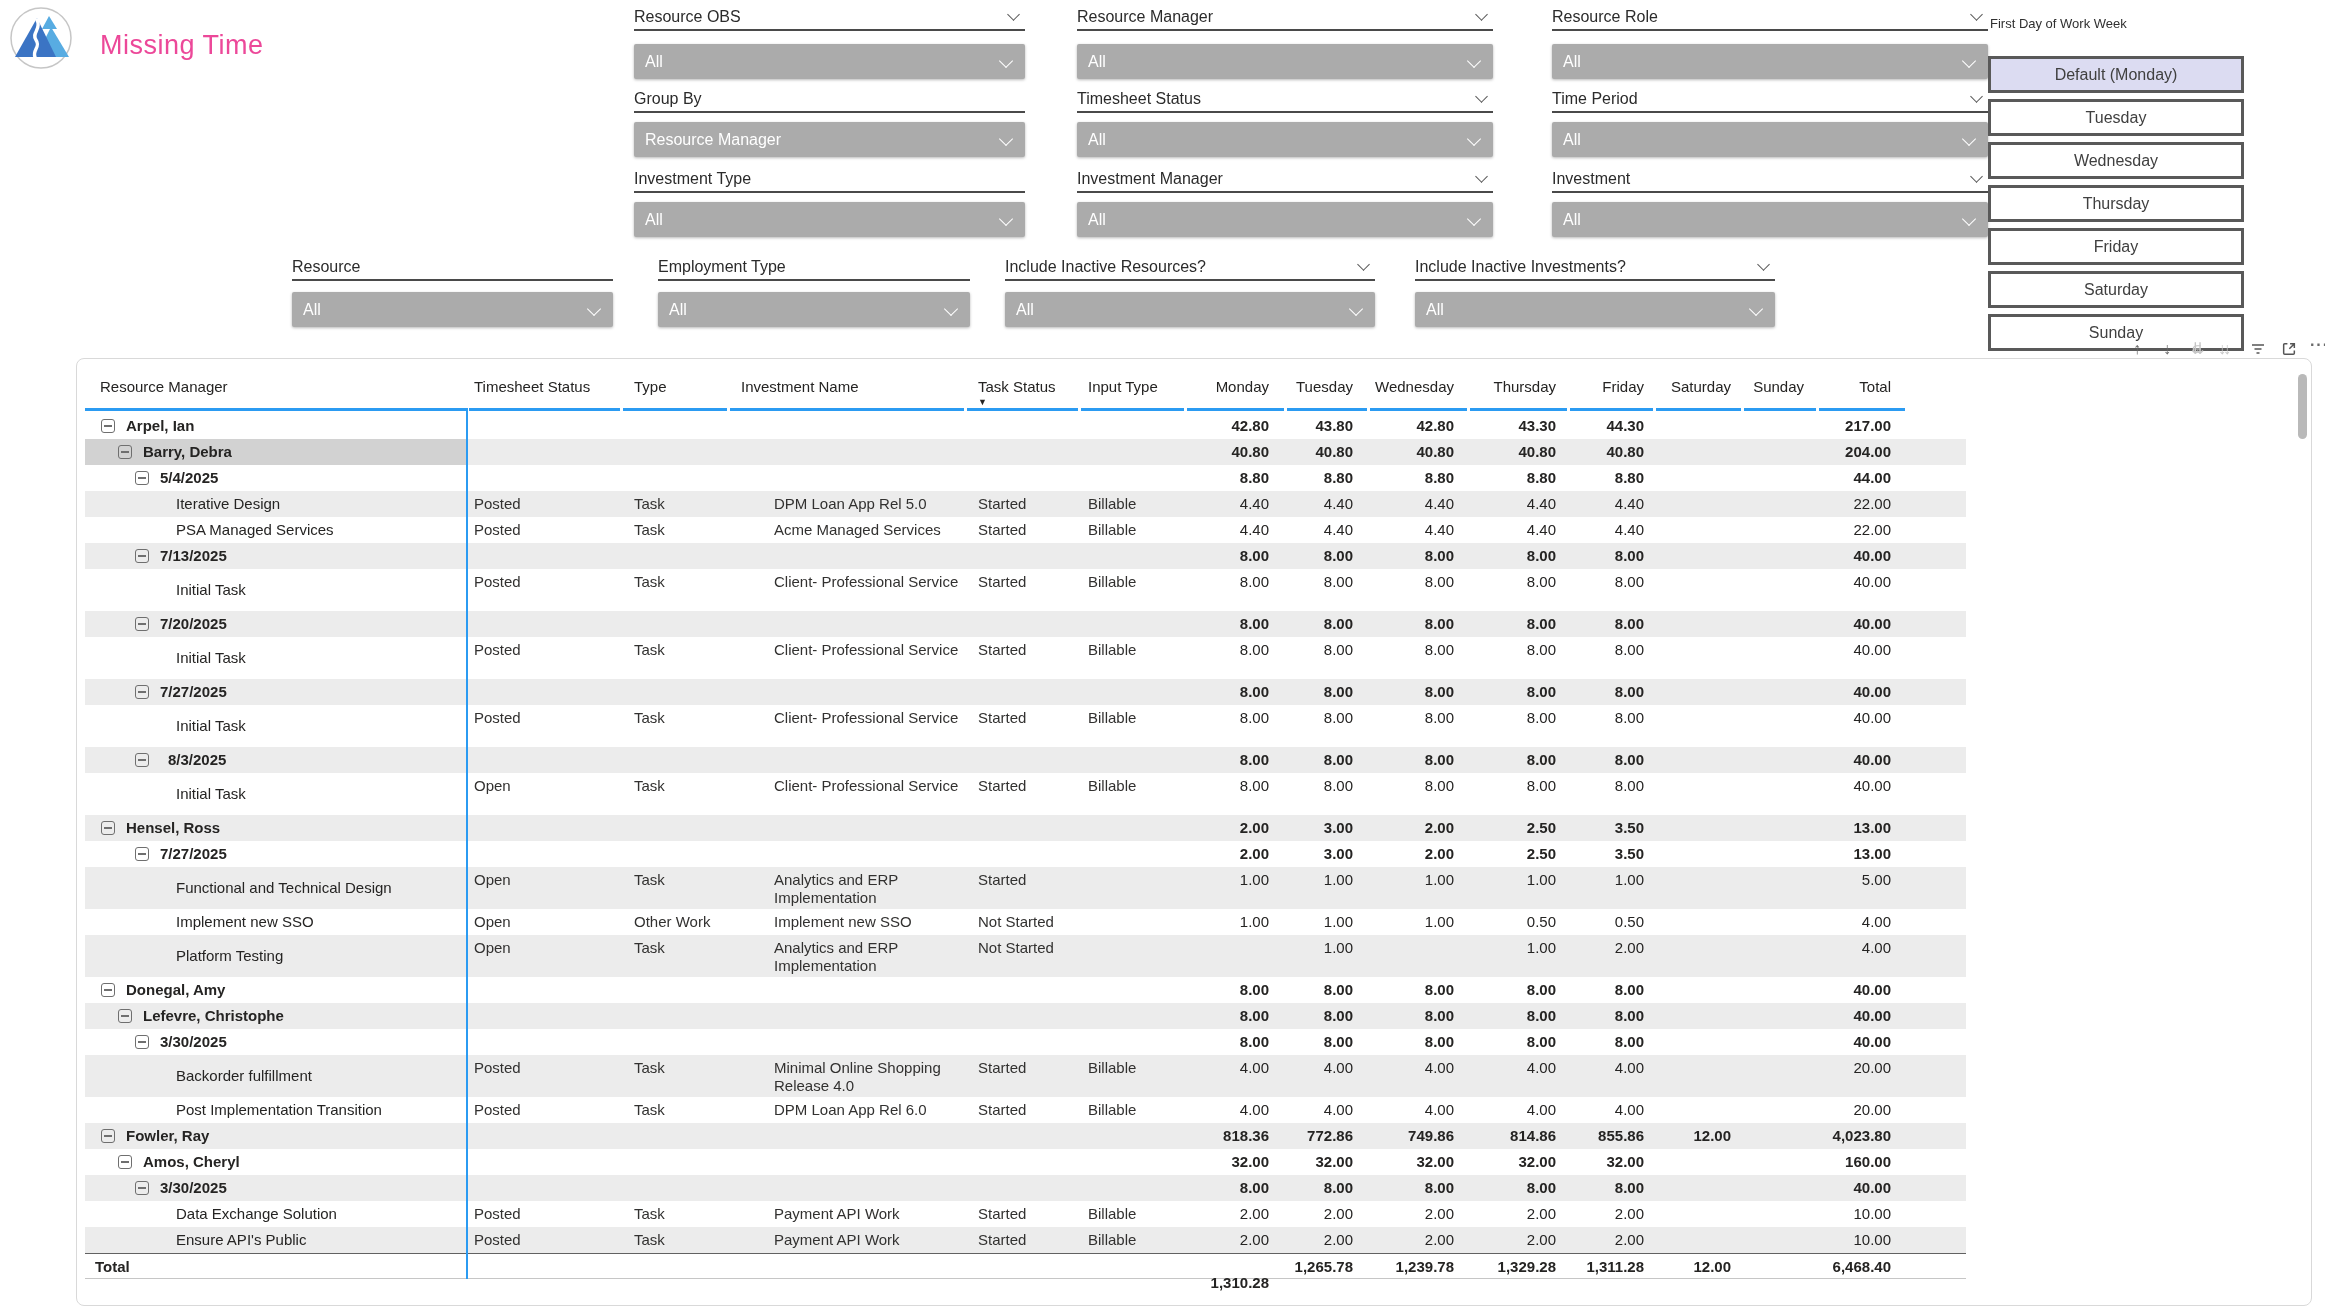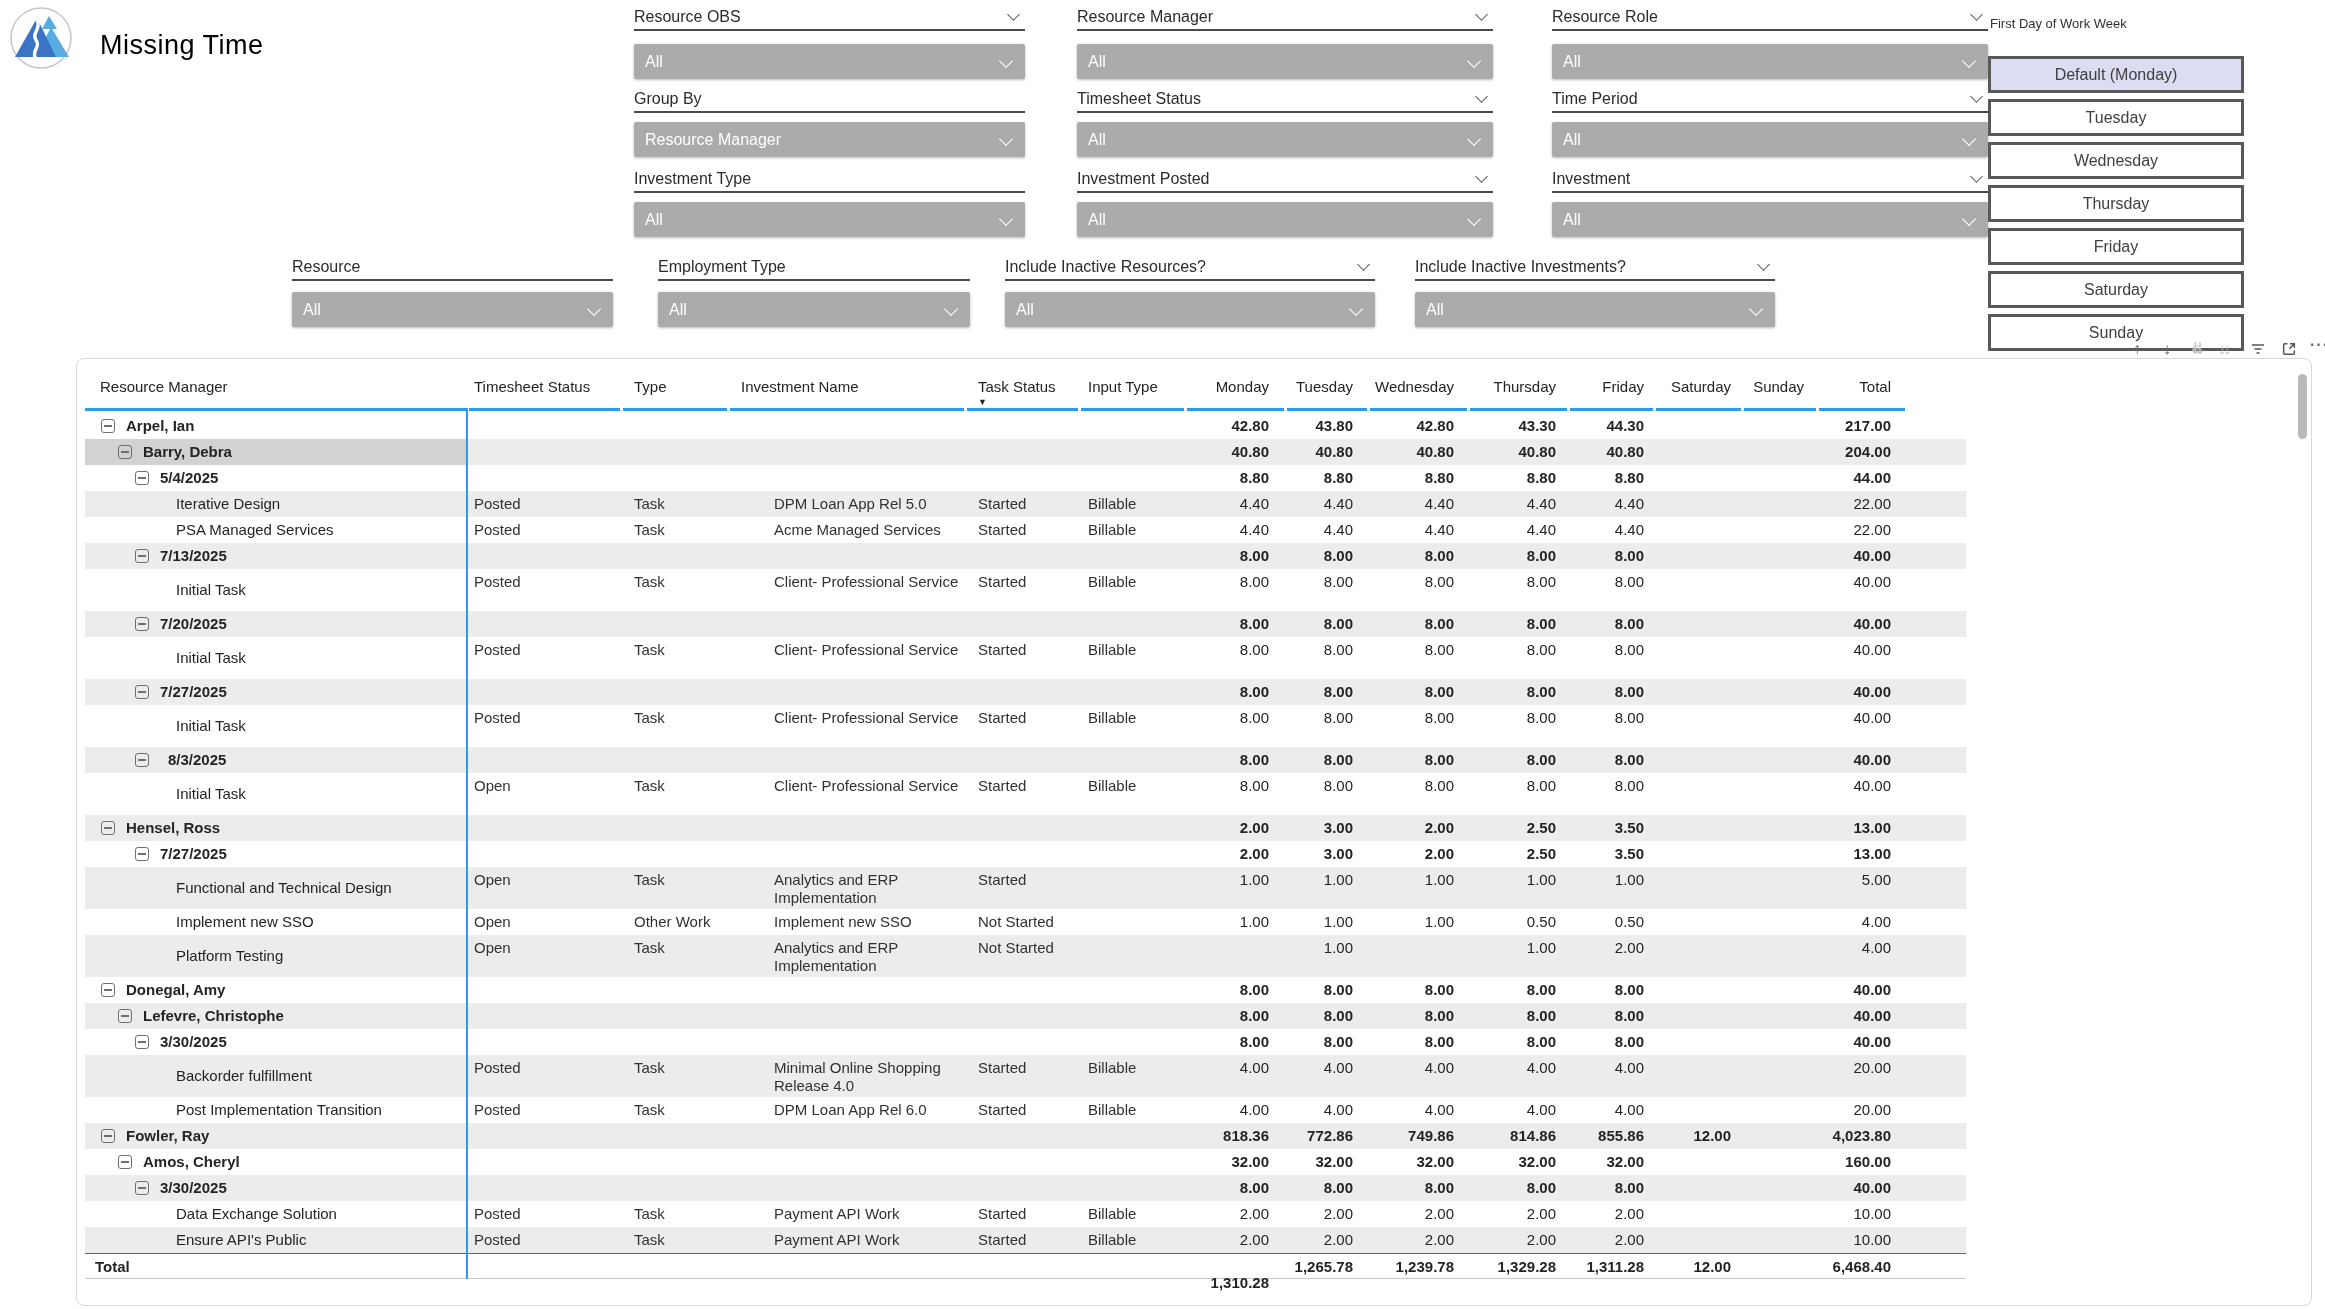--- a/index.html
+++ b/index.html
@@ -1,21 +1,21 @@
 <!DOCTYPE html>
 <html><head>
 <meta charset="utf-8">
 <style>
   html,body{margin:0;padding:0;background:#fff;}
   .page{position:relative;width:2325px;height:1309px;background:#ffffff;
         font-family:"Liberation Sans",sans-serif;overflow:hidden;color:#252423;}
 
   
   .logo{position:absolute;left:8px;top:5px;}
-  .title{position:absolute;left:100px;top:30px;font-size:27px;color:#000000;letter-spacing:.5px;white-space:nowrap;}
+  .title{position:absolute;left:100px;top:30px;font-size:27px;color:#ec4899;letter-spacing:.5px;white-space:nowrap;}
   .refresh{position:absolute;left:330px;top:13px;width:290px;text-align:center;font-size:16px;color:#4a4a4a;line-height:21px;}
 
   
   .flabel{position:absolute;font-size:16px;color:#2b2b2b;white-space:nowrap;}
   .funder{position:absolute;height:2px;background:#4a4a4a;}
   .chevm{position:absolute;width:8px;height:8px;border-right:1.6px solid #555;border-bottom:1.6px solid #555;transform:rotate(45deg);}
   .fselect{position:absolute;height:35px;background:#ababab;color:#fff;font-size:16px;line-height:35px;
            padding-left:11px;box-sizing:border-box;border-radius:2px;box-shadow:0 1px 3px rgba(0,0,0,.28);}
   .fselect .chevw{position:absolute;right:14px;top:12px;width:9px;height:9px;border-right:1.8px solid #fff;border-bottom:1.8px solid #fff;transform:rotate(45deg);}
 
@@ -89,21 +89,21 @@
       <div class="funder" style="left: 1077px; top: 111px; width: 416px;"></div>
       <div class="chevm" style="left: 1477px; top: 92px;"></div>
       <div class="fselect" style="left: 1077px; top: 122px; width: 416px;"><span>All</span><span class="chevw"></span></div>
       <div class="flabel" style="left: 1552px; top: 90px;">Time Period</div>
       <div class="funder" style="left: 1552px; top: 111px; width: 436px;"></div>
       <div class="chevm" style="left: 1972px; top: 92px;"></div>
       <div class="fselect" style="left: 1552px; top: 122px; width: 436px;"><span>All</span><span class="chevw"></span></div>
       <div class="flabel" style="left: 634px; top: 170px;">Investment Type</div>
       <div class="funder" style="left: 634px; top: 191px; width: 391px;"></div>
       <div class="fselect" style="left: 634px; top: 202px; width: 391px;"><span>All</span><span class="chevw"></span></div>
-      <div class="flabel" style="left: 1077px; top: 170px;">Investment Posted</div>
+      <div class="flabel" style="left: 1077px; top: 170px;">Investment Manager</div>
       <div class="funder" style="left: 1077px; top: 191px; width: 416px;"></div>
       <div class="chevm" style="left: 1477px; top: 172px;"></div>
       <div class="fselect" style="left: 1077px; top: 202px; width: 416px;"><span>All</span><span class="chevw"></span></div>
       <div class="flabel" style="left: 1552px; top: 170px;">Investment</div>
       <div class="funder" style="left: 1552px; top: 191px; width: 436px;"></div>
       <div class="chevm" style="left: 1972px; top: 172px;"></div>
       <div class="fselect" style="left: 1552px; top: 202px; width: 436px;"><span>All</span><span class="chevw"></span></div>
       <div class="flabel" style="left: 292px; top: 258px;">Resource</div>
       <div class="funder" style="left: 292px; top: 279px; width: 321px;"></div>
       <div class="fselect" style="left: 292px; top: 292px; width: 321px;"><span>All</span><span class="chevw"></span></div>

